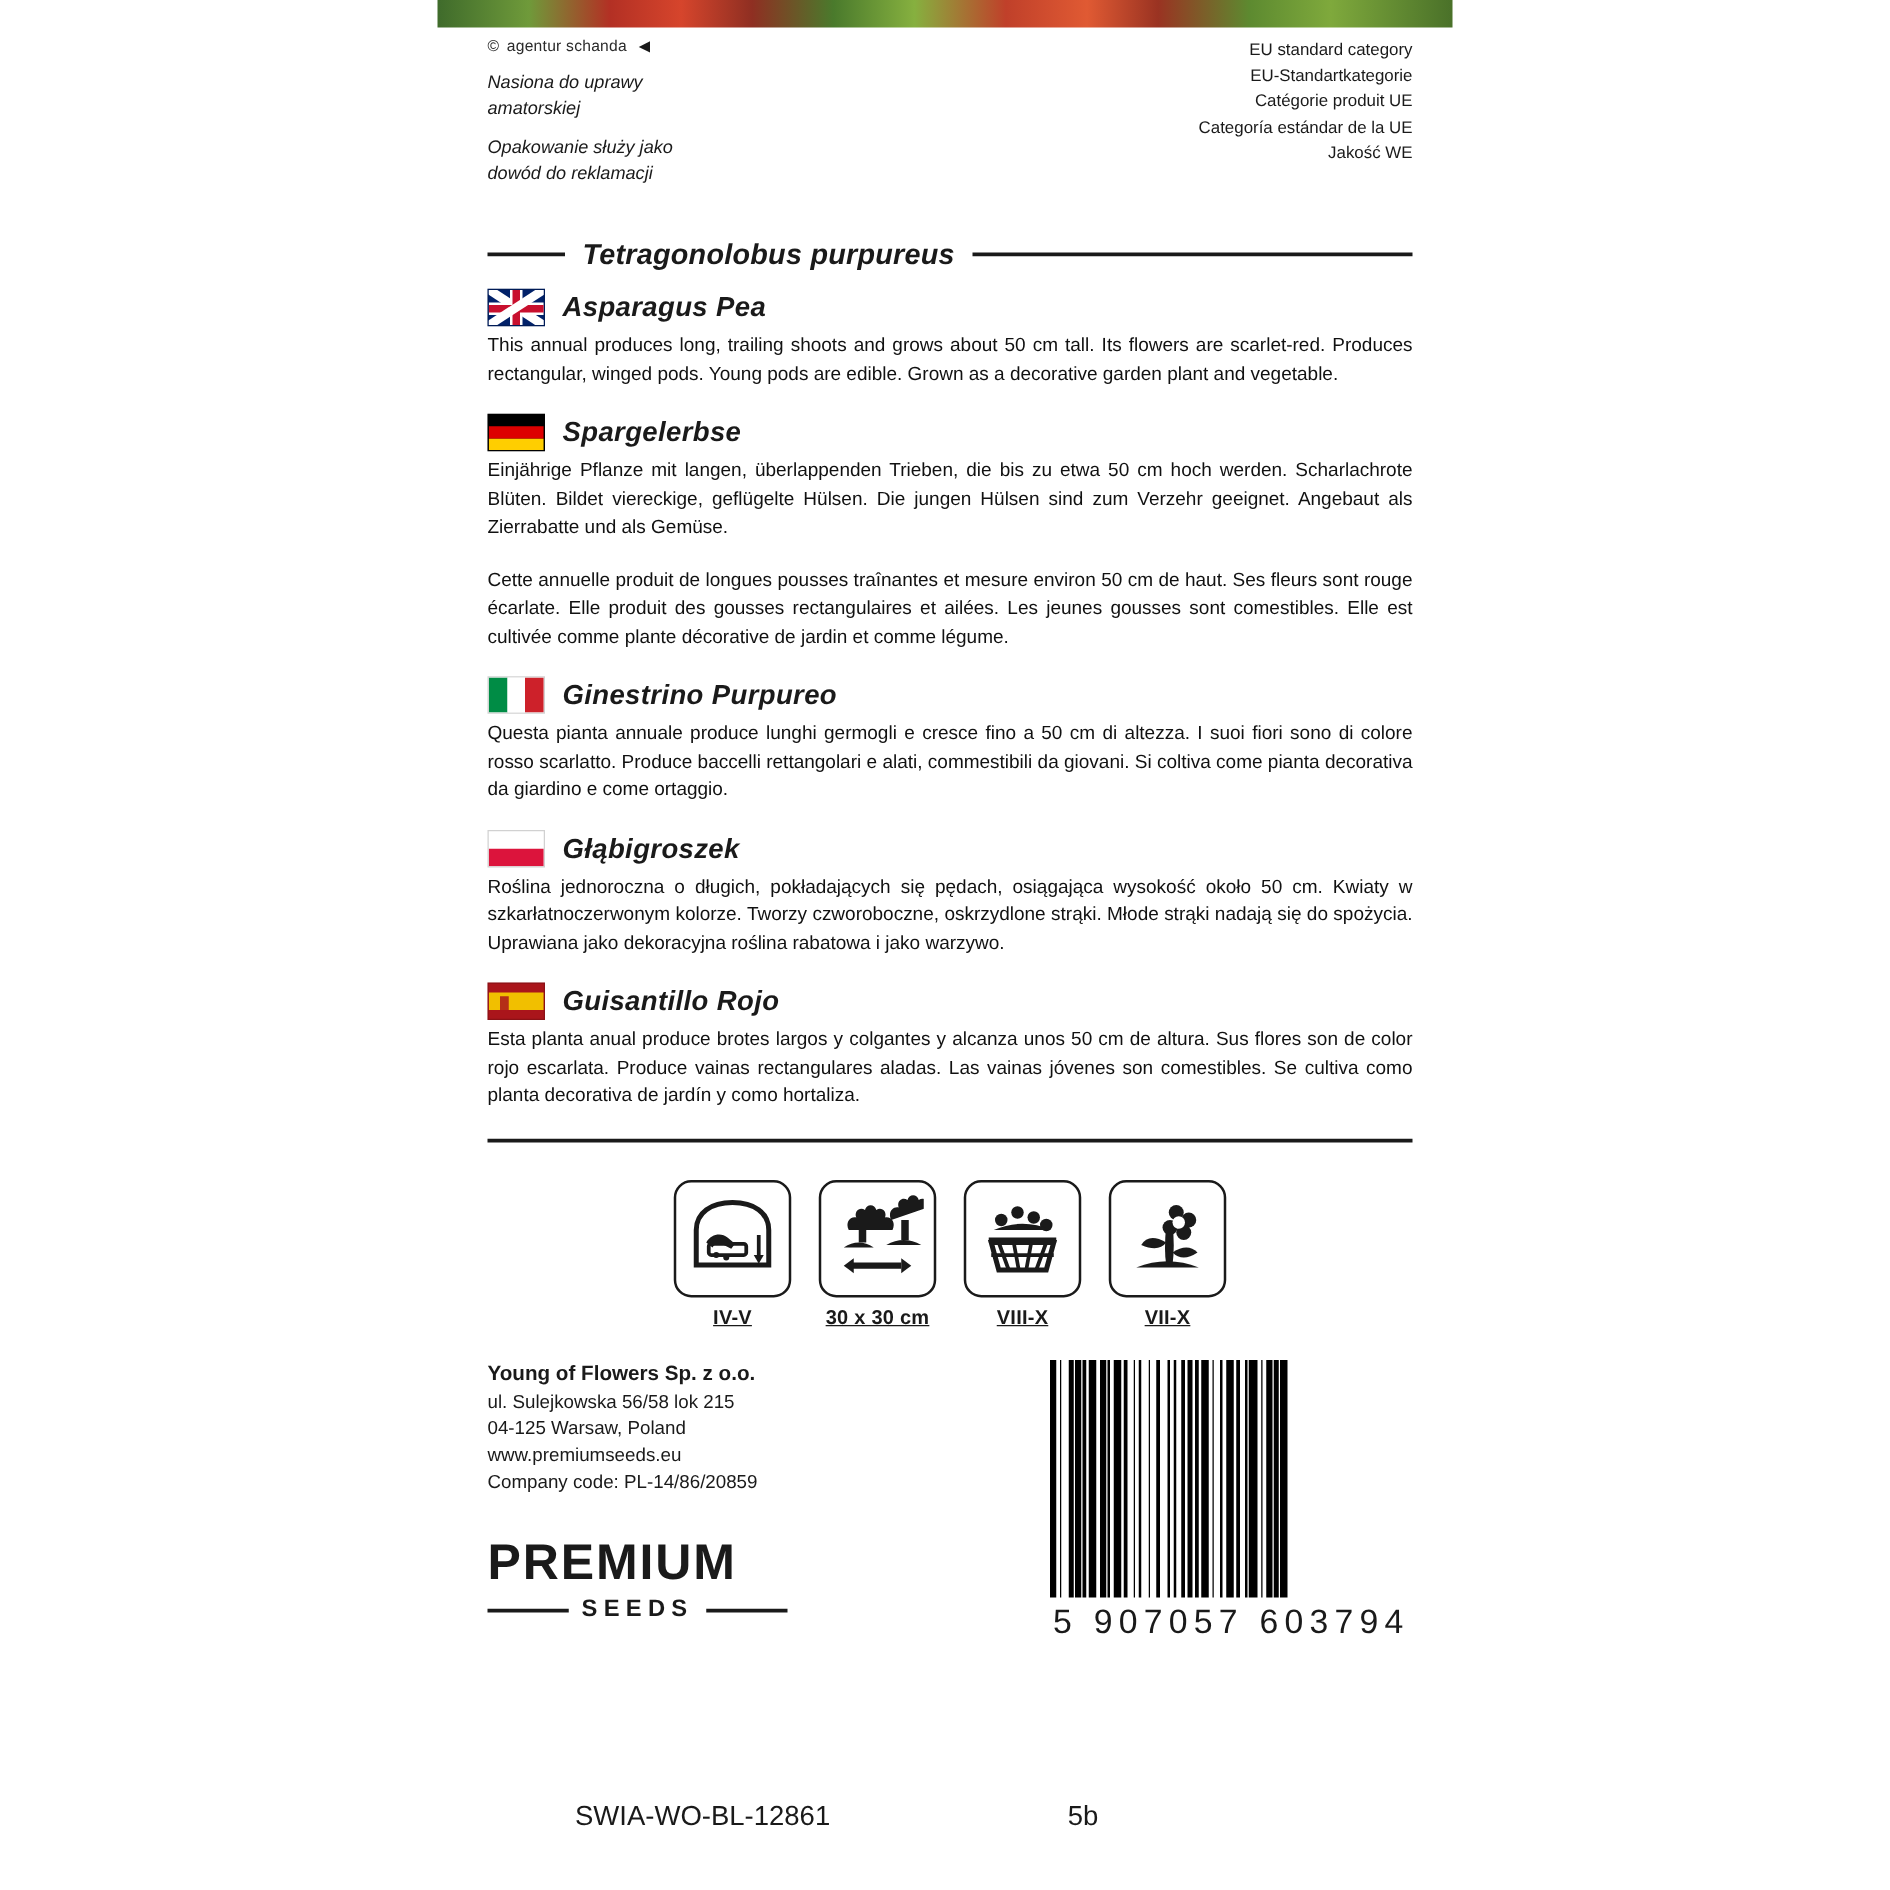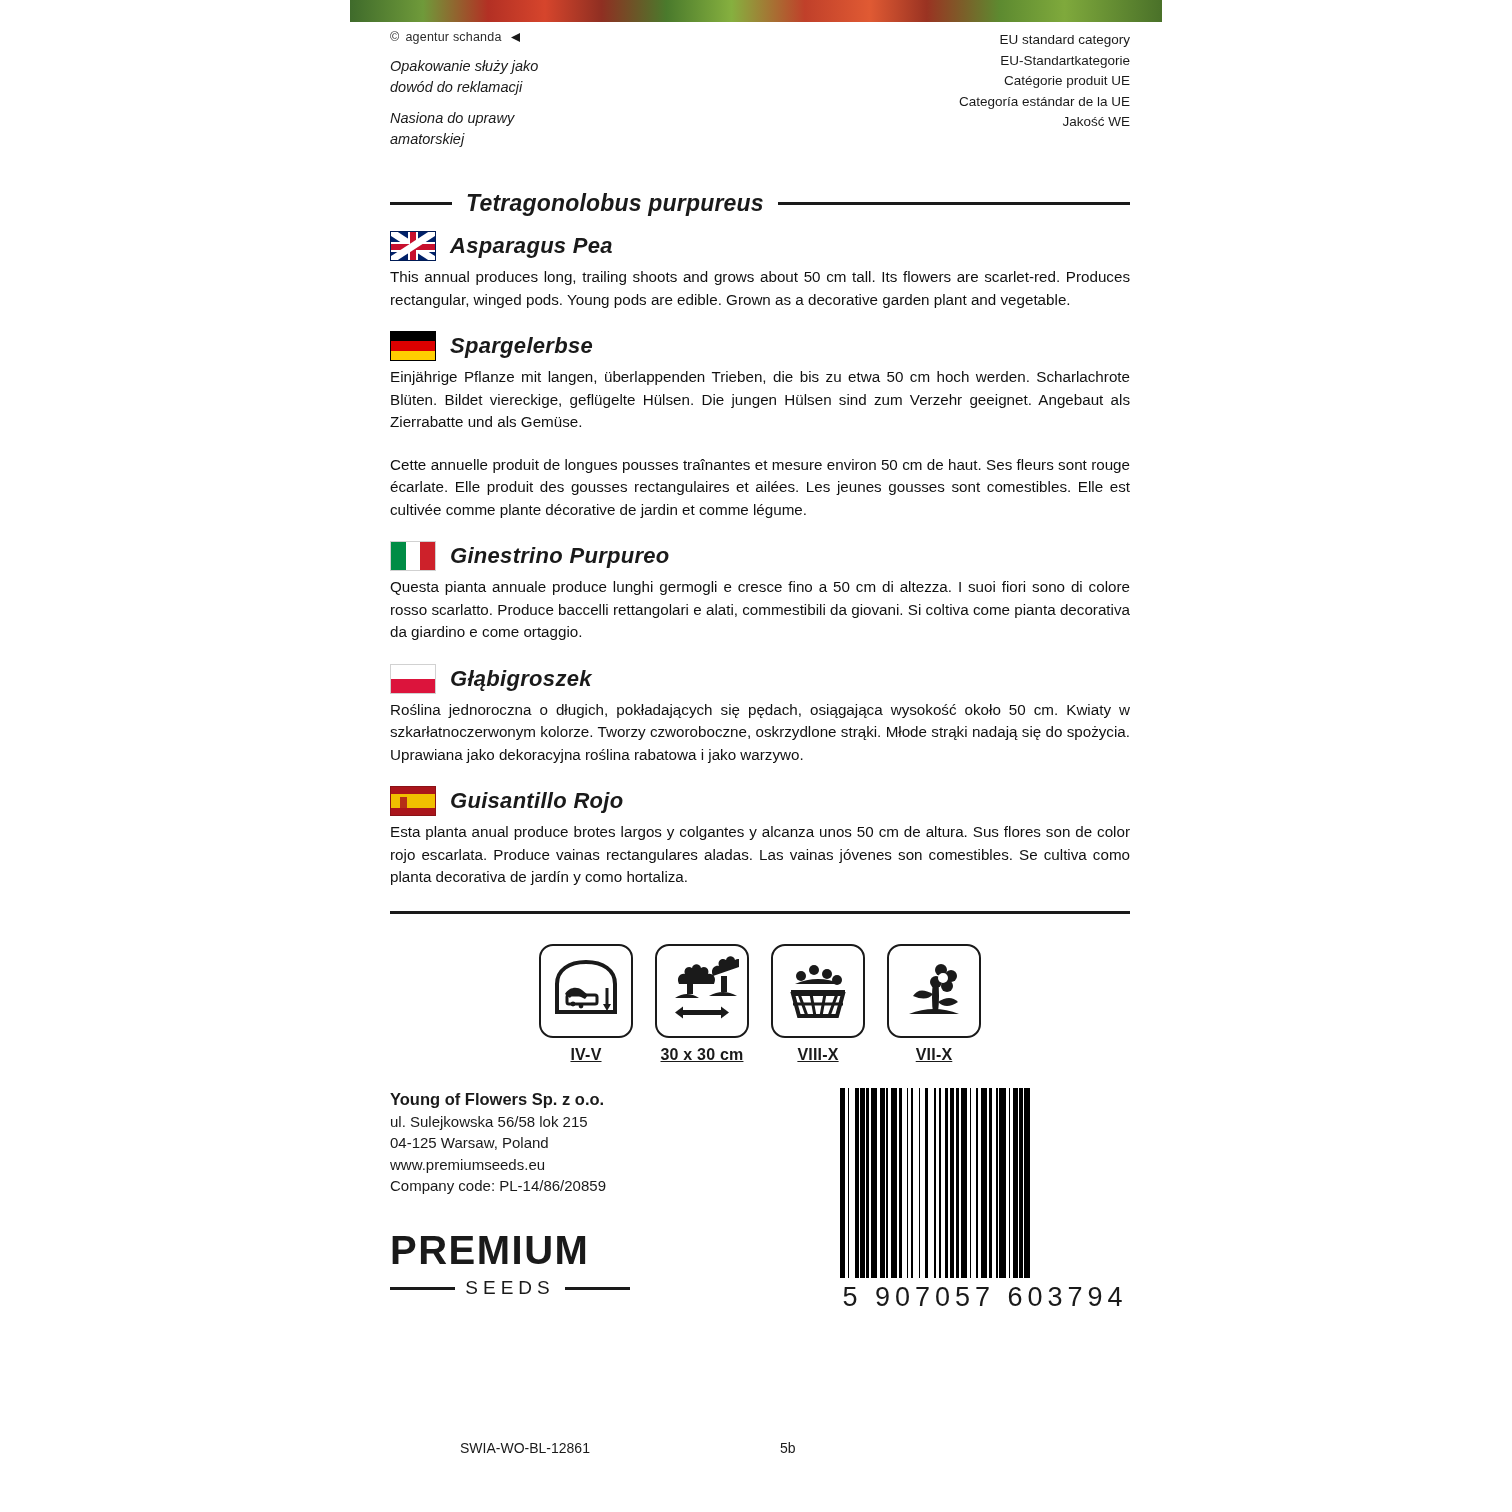--- a/index.html
+++ b/index.html
@@ -246,21 +246,21 @@
   }
   .brand-bottom {
     display: flex;
     align-items: center;
     gap: 10px;
     margin-top: 7px;
   }
   .brand-bottom .bline { flex: 1 1 auto; height: 3px; background: #1a1a1a; }
   .brand-bottom .btxt {
     font-size: 19px;
-    font-weight: normal;
+    font-weight: bold;
     letter-spacing: 5px;
   }
 
   .barcode-wrap { width: 290px; }
   .barcode {
     height: 190px;
     display: flex;
     align-items: stretch;
     gap: 0;
   }
@@ -274,21 +274,21 @@
   }
 
   
   .bottom-codes {
     position: absolute;
     left: 110px;
     top: 1440px;
     width: 620px;
     display: flex;
     gap: 190px;
-    font-size: 14px;
+    font-size: 22px;
     color: #1a1a1a;
   }
 </style>
 </head>
 <body>
 
 <div class="packet">
 
   <div class="photo-strip"></div>
 
@@ -298,24 +298,24 @@
       <div class="meta-left">
         <div class="copyright">
           <span>©</span>
           <span>agentur schanda</span>
           <span class="logo-mark">
             <svg width="13" height="13" viewBox="0 0 13 13">
                 <path d="M12 2 L3 6.5 L12 11 Z" fill="#1a1a1a"></path>
               </svg>
           </span>
         </div>
+        <div class="note" style="white-space:pre-line">Nasiona do uprawy
+amatorskiej</div>
         <div class="note" style="white-space:pre-line">Opakowanie służy jako
 dowód do reklamacji</div>
-        <div class="note" style="white-space:pre-line">Nasiona do uprawy
-amatorskiej</div>
       </div>
       <div class="meta-right">
         <div>EU standard category</div>
         <div>EU-Standartkategorie</div>
         <div>Catégorie produit UE</div>
         <div>Categoría estándar de la UE</div>
         <div>Jakość WE</div>
       </div>
     </div>
 

